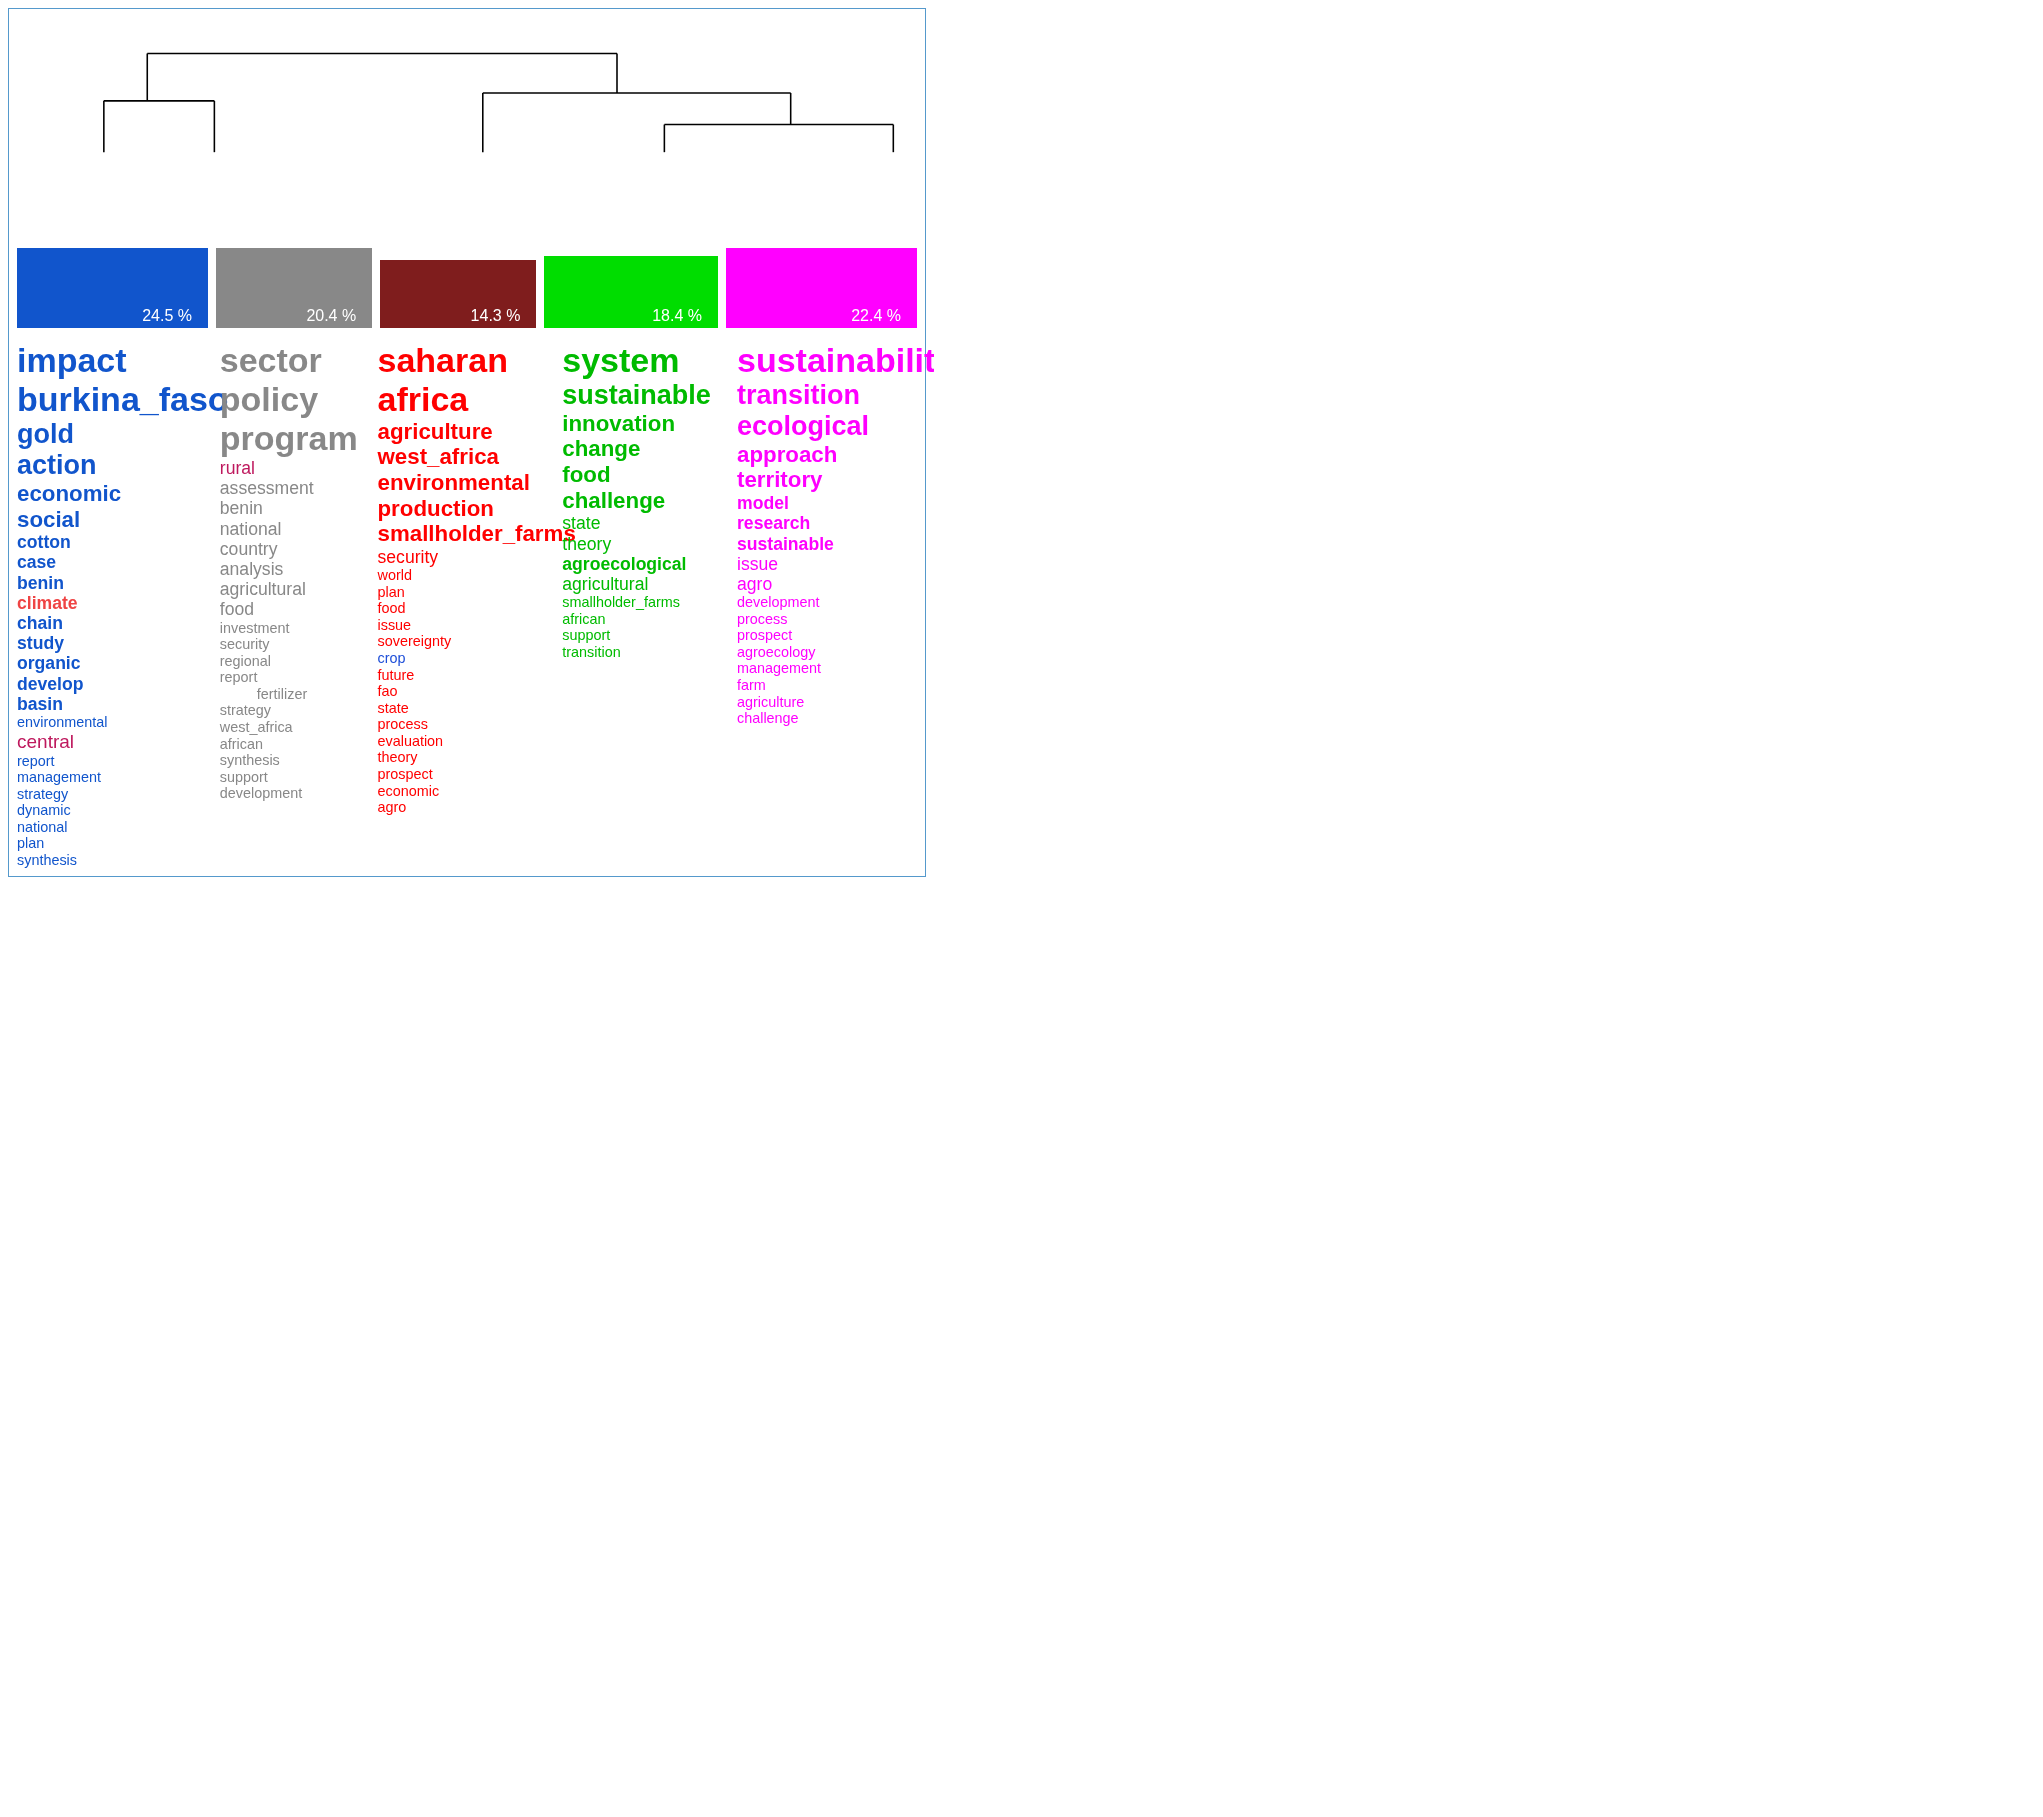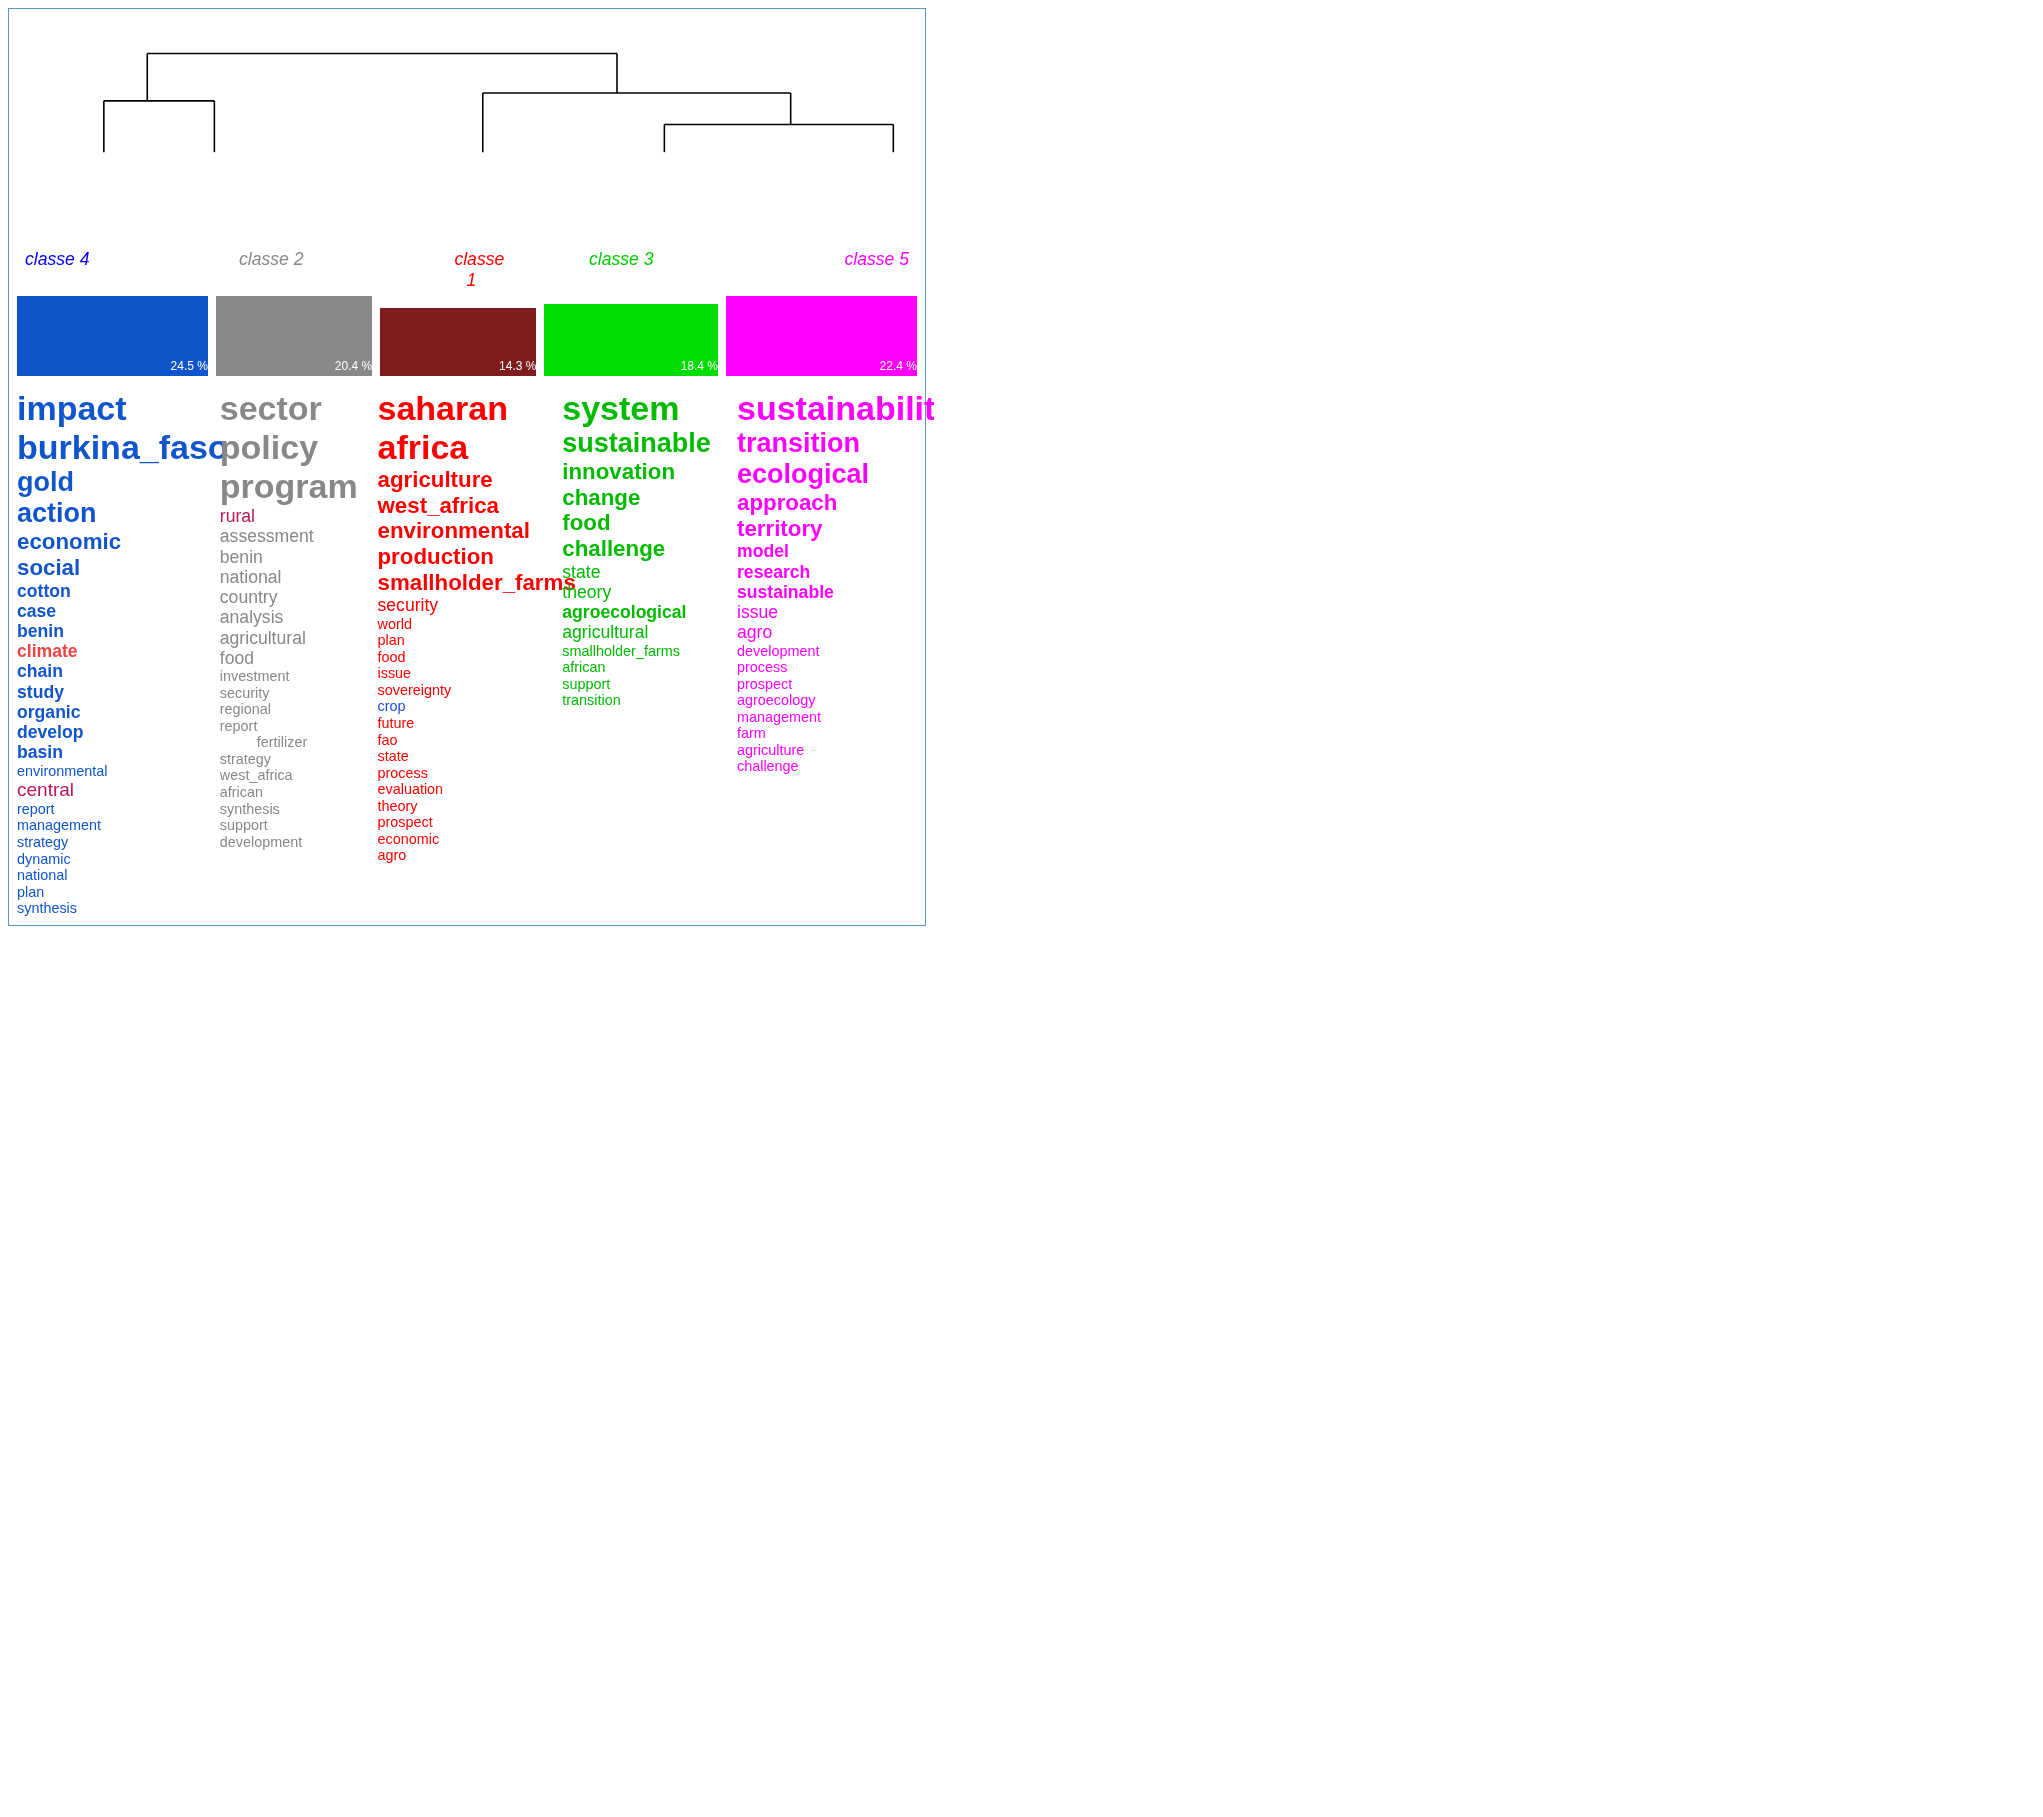--- a/index.html
+++ b/index.html
@@ -51,22 +51,22 @@
     .color-box {
       position: relative;
       height: 80px;
       display: flex;
       align-items: flex-end;
       justify-content: center;
     }
     .color-box .pct {
       position: absolute;
       bottom: 3.2px;
-      right: 0;
-      font-size: 12px;
+      right: 16px;
+      font-size: 16px;
       color: #fff;
     }
     .box-c4 { background: #1155cc; width: 22%; }
     .box-c2 { background: #888; width: 18%; }
     .box-c1 { background: #7f1d1d; width: 18%; height: 68px !important; }
     .box-c3 { background: #00dd00; width: 20%; height: 72px !important; }
     .box-c5 { background: magenta; width: 22%; }
 
     
     .words-row {
@@ -112,37 +112,20 @@
     <line x1="590" y1="90" x2="980" y2="90" stroke="black" stroke-width="2"></line>
     <line x1="590" y1="90" x2="590" y2="165" stroke="black" stroke-width="2"></line>
     <line x1="980" y1="90" x2="980" y2="130" stroke="black" stroke-width="2"></line>
 
     <line x1="820" y1="130" x2="1110" y2="130" stroke="black" stroke-width="2"></line>
     <line x1="820" y1="130" x2="820" y2="165" stroke="black" stroke-width="2"></line>
     <line x1="1110" y1="130" x2="1110" y2="165" stroke="black" stroke-width="2"></line>
   </svg>
 
   
-  <div class="class-labels">
-    <div style="width:22%; padding-left:8px;">
-      <span class="class-label c4">classe  4</span>
-    </div>
-    <div style="width:19%; padding-left:24px;">
-      <span class="class-label c2">classe  2</span>
-    </div>
-    <div style="width:19%; text-align:center;">
-      <span class="class-label c1" style="display:inline-block;text-align:center;">classe  1</span>
-    </div>
-    <div style="width:21%; padding-left:16px;">
-      <span class="class-label c3">classe  3</span>
-    </div>
-    <div style="width:19%; text-align:right; padding-right:8px;">
-      <span class="class-label c5">classe  5</span>
-    </div>
-  </div>
 
   
   <div class="boxes-row">
     <div class="color-box box-c4">
       <span class="pct">24.5 %</span>
     </div>
     <div class="color-box box-c2">
       <span class="pct">20.4 %</span>
     </div>
     <div class="color-box box-c1" style="height:68px;">

